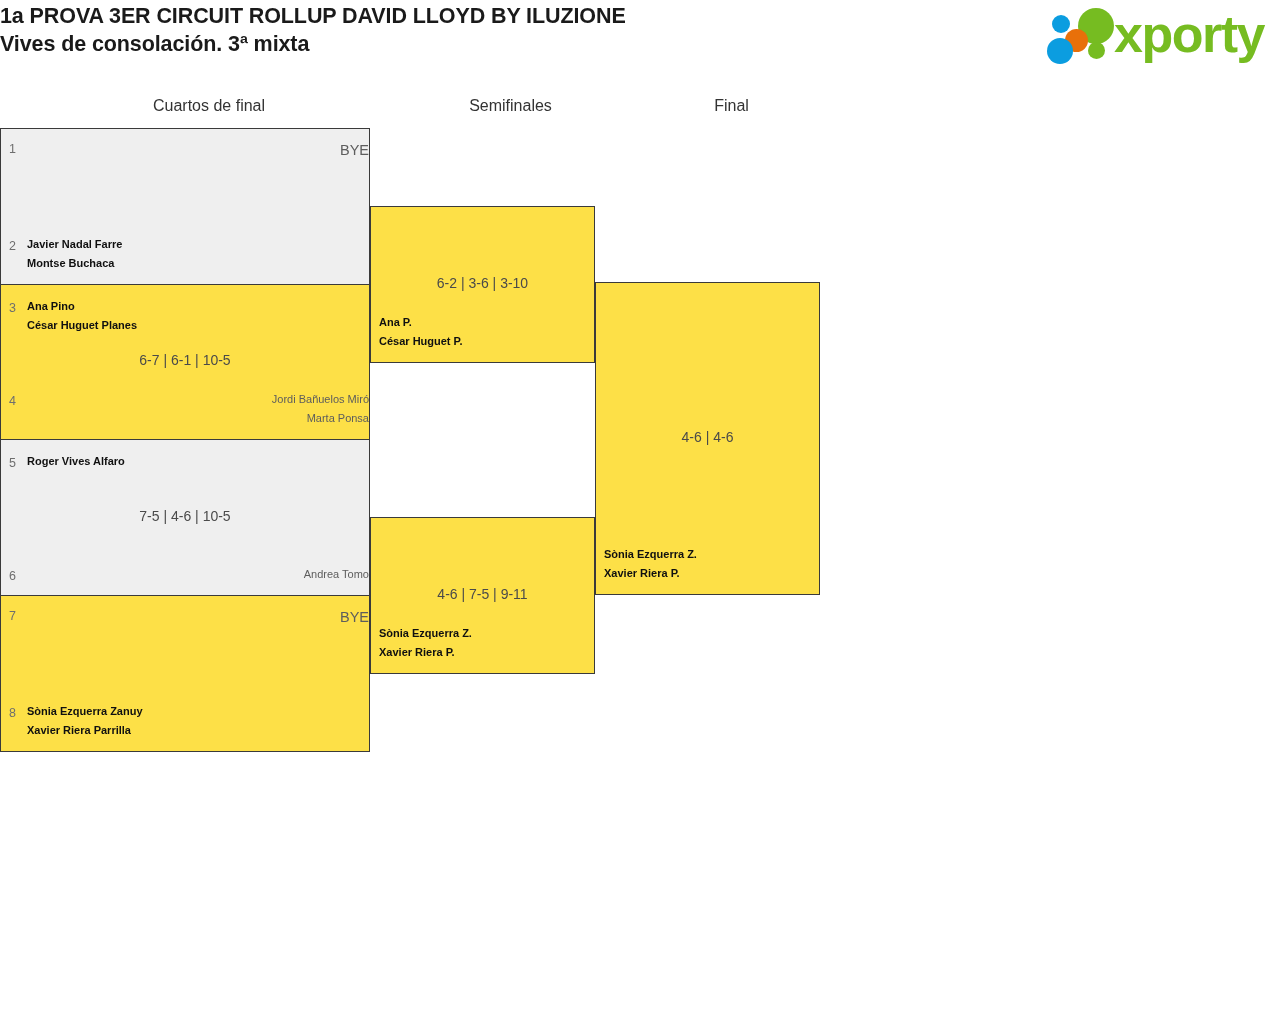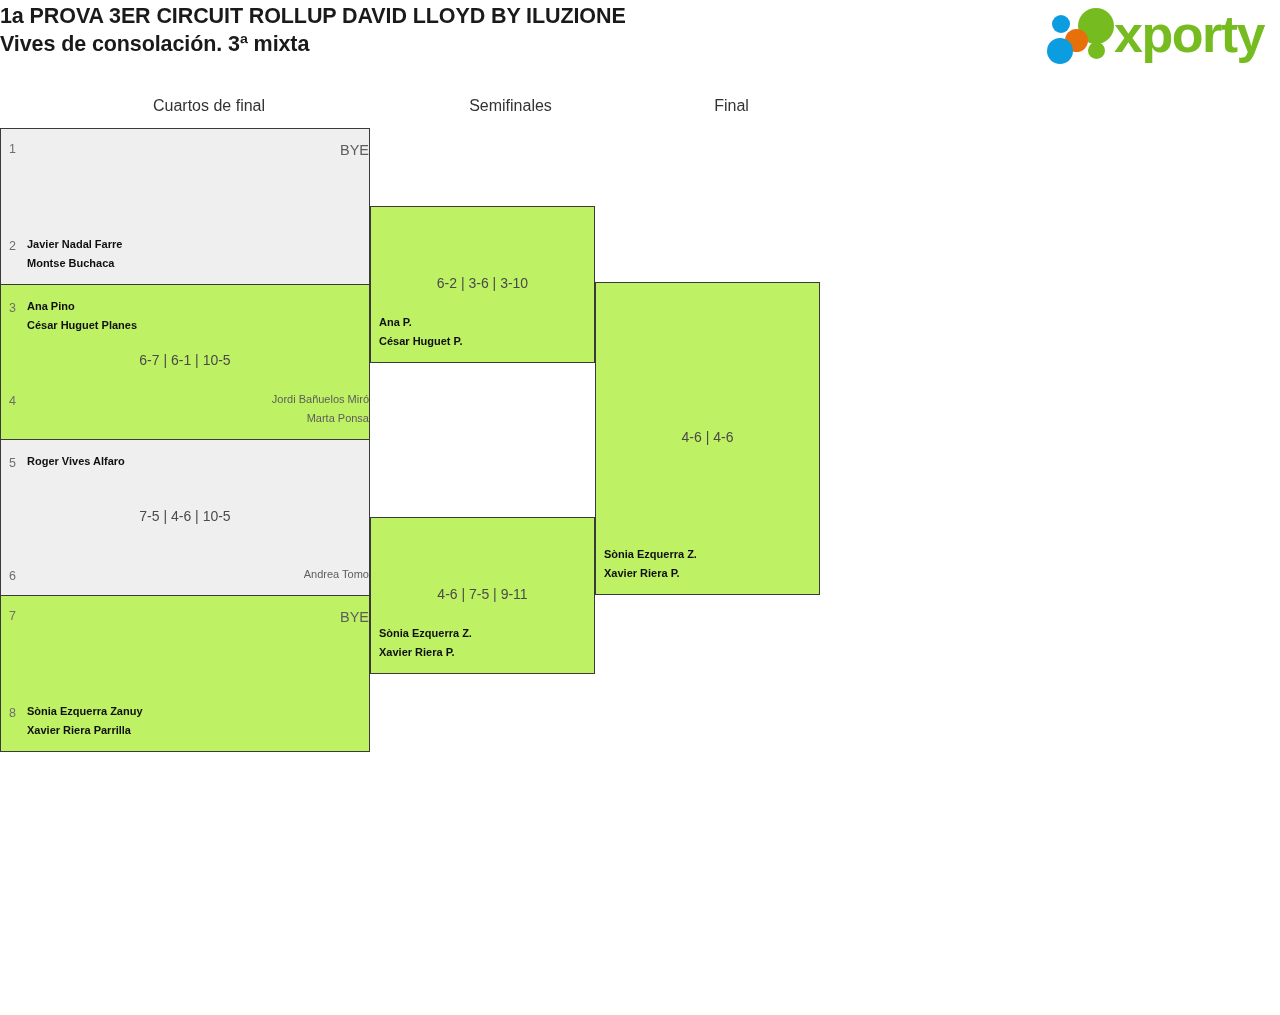--- a/index.html
+++ b/index.html
@@ -87,21 +87,21 @@
     position: absolute;
     left: 0; top: 128px;
     width: 900px; height: 640px;
   }
 
   .match {
     position: absolute;
     border: 1px solid #3a3a3a;
   }
   .match.shaded { background: #efefef; }
-  .match.plain  { background: #bef264; }
+  .match.plain  { background: #fde047; }
 
   
   .qf { left: 0; width: 370px; }
   #m-qf-1 { top: 0px;   height: 157px; }
   #m-qf-2 { top: 156px; height: 156px; }
   #m-qf-3 { top: 311px; height: 157px; }
   #m-qf-4 { top: 467px; height: 157px; }
 
   
   .sf { left: 370px; width: 225px; }

